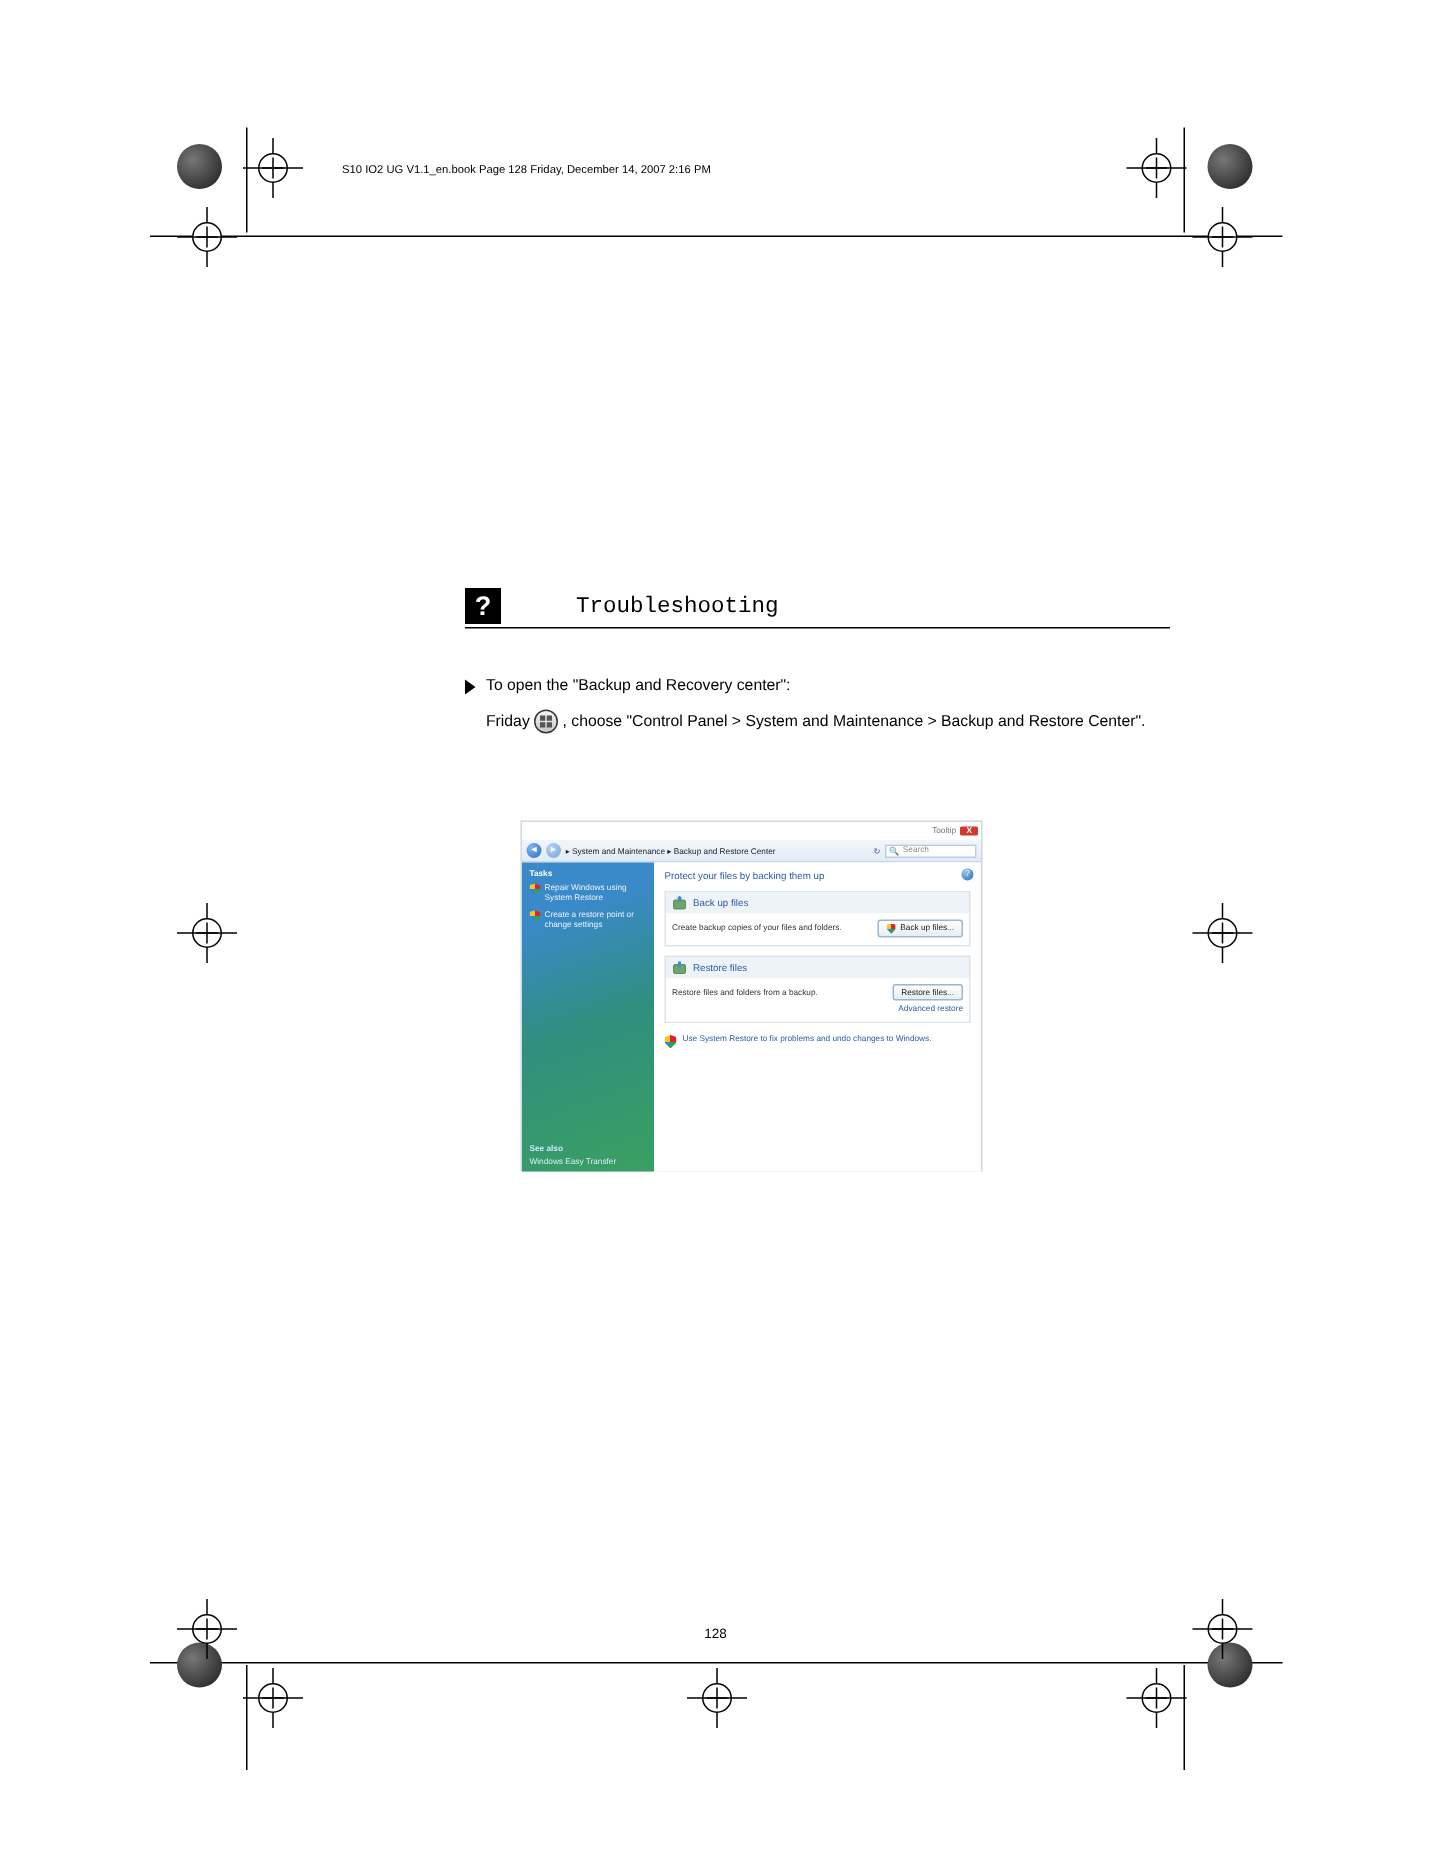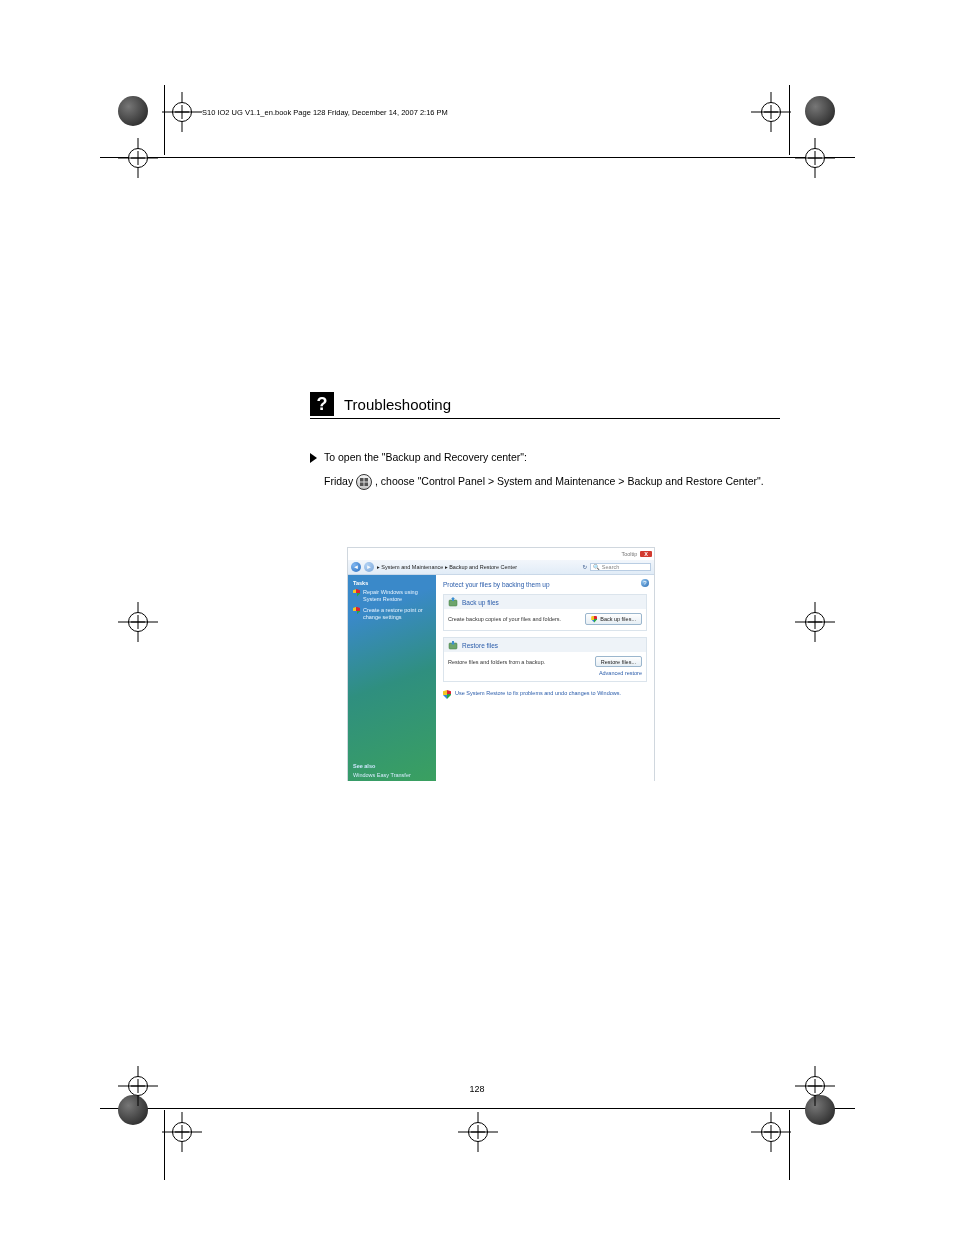--- a/index.html
+++ b/index.html
@@ -9,25 +9,25 @@
   .sphere{position:absolute;border-radius:50%;background:radial-gradient(circle at 35% 35%,#777,#1a1a1a);}
   .cross{position:absolute;}
   .cross::before,.cross::after{content:"";position:absolute;background:#000;}
   .cross::before{left:50%;top:0;width:1px;height:100%;transform:translateX(-0.5px);}
   .cross::after{top:50%;left:0;height:1px;width:100%;transform:translateY(-0.5px);}
   .cross .ring{position:absolute;left:50%;top:50%;width:18px;height:18px;border:1px solid #000;border-radius:50%;transform:translate(-50%,-50%);background:#fff;}
   .cross .ring::before,.cross .ring::after{content:"";position:absolute;background:#000;}
   .cross .ring::before{left:50%;top:2px;bottom:2px;width:1px;transform:translateX(-0.5px);}
   .cross .ring::after{top:50%;left:2px;right:2px;height:1px;transform:translateY(-0.5px);}
   .page-num{position:absolute;left:0;right:0;text-align:center;font-size:9px;font-family:Arial,sans-serif;color:#000;}
-  .footer-text{position:absolute;font-size:7.5px;font-family:Arial,sans-serif;color:#000;}
+  .footer-text{position:absolute;font-size:7.5px;font-family:Arial,sans-serif;color:#000;margin-left:26px;}
   .content{position:absolute;left:310px;top:392px;width:470px;}
   .troubleshoot-box{display:flex;align-items:center;gap:10px;border-bottom:1px solid #000;padding-bottom:2px;}
   .q-icon{width:24px;height:24px;background:#000;color:#fff;display:flex;align-items:center;justify-content:center;font-weight:bold;font-size:18px;font-family:Arial,sans-serif;}
-  .troubleshoot-title{flex:1;font-family:Liberation Sans, sans-serif;font-size:15px;}
+  .troubleshoot-title{flex:1;font-family:Liberation Mono, monospace;font-size:15px;margin-left:40px;}
   .instr{margin-top:30px;font-size:10.5px;line-height:1.7;}
   .instr-line{display:flex;align-items:center;gap:7px;}
   .tri{width:0;height:0;border-left:7px solid #000;border-top:5px solid transparent;border-bottom:5px solid transparent;}
   .start-orb{display:inline-flex;vertical-align:middle;width:14px;height:14px;border:1px solid #333;border-radius:50%;background:linear-gradient(#f6f6f6,#c7c7c7);align-items:center;justify-content:center;font-size:9px;}
   .start-orb svg{width:10px;height:10px;}
   .screenshot{position:absolute;left:348px;top:548px;width:306px;height:232px;box-shadow:0 0 0 1px #d0d7de;}
   .ss-titlebar{height:12px;background:#fff;display:flex;justify-content:flex-end;align-items:center;padding:0 2px;font-size:5.5px;gap:3px;}
   .ss-titlebar .min{color:#777;}
   .ss-titlebar .close{background:#d23a2f;color:#fff;padding:0 4px;border-radius:1px;font-weight:bold;}
   .ss-addr{height:14px;background:linear-gradient(#f2f6fb,#e1ecf7);display:flex;align-items:center;font-size:5.5px;color:#3a5a8c;padding:0 3px;gap:3px;border-bottom:1px solid #c9d8e8;}

